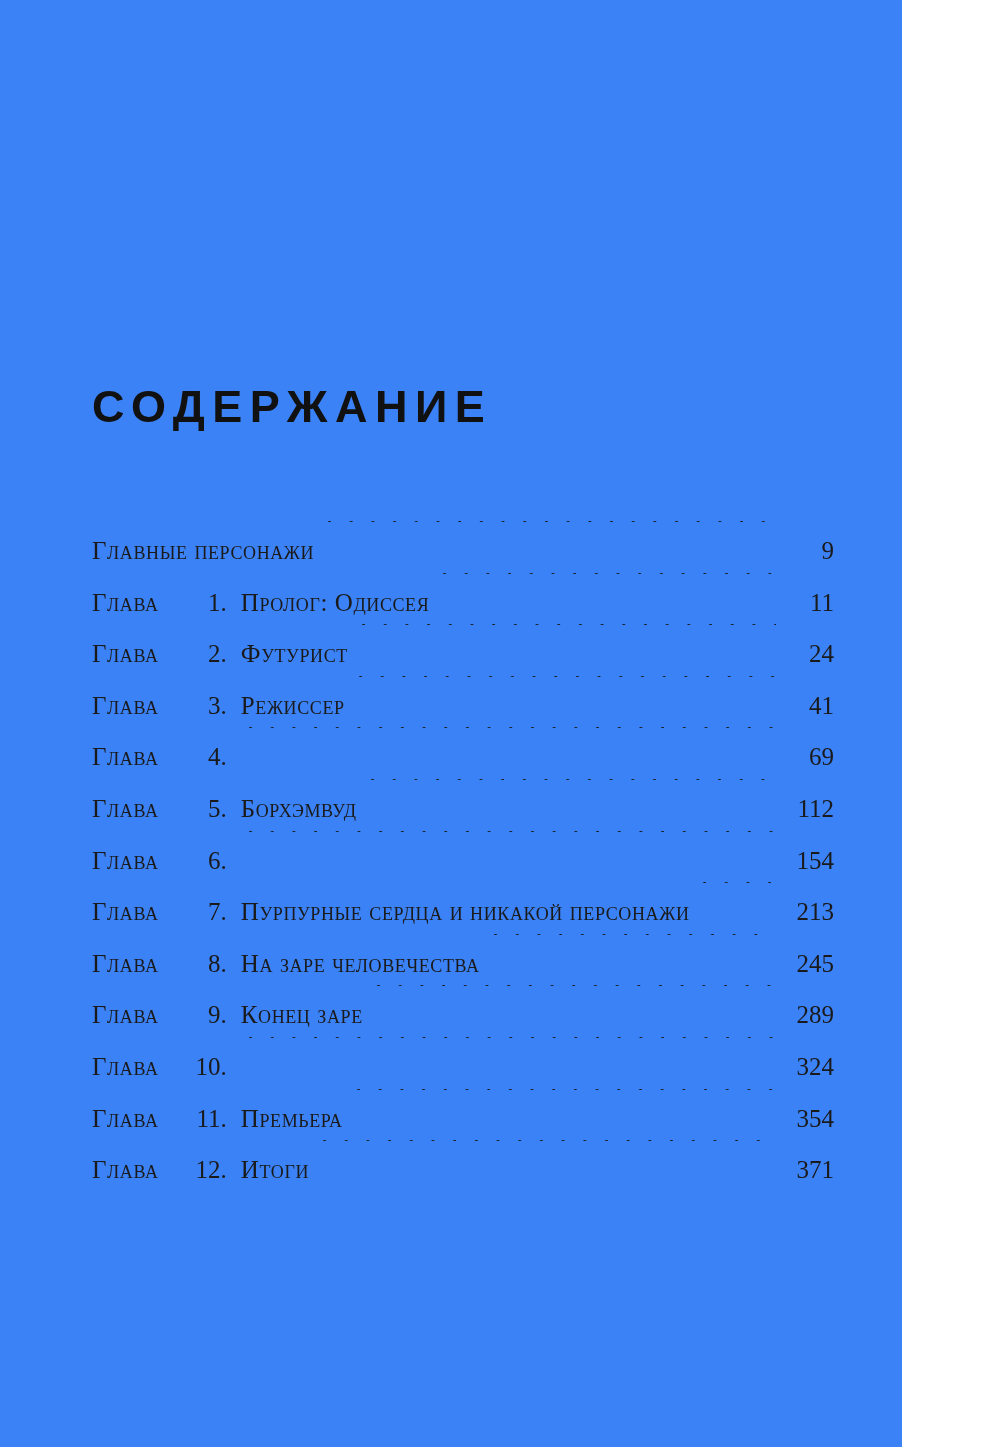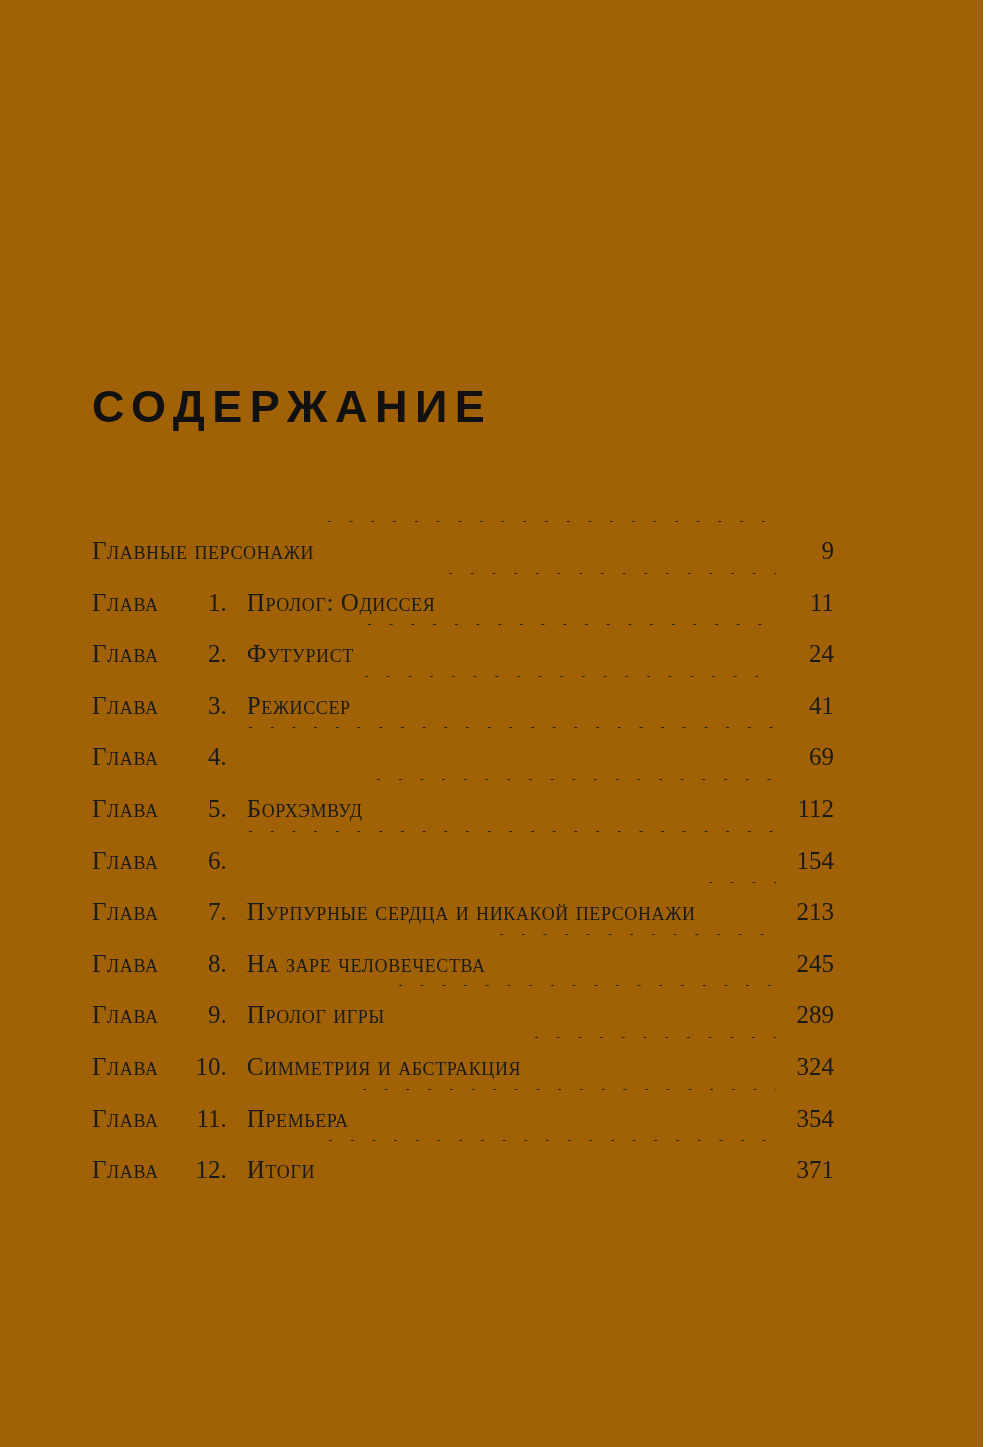--- a/index.html
+++ b/index.html
@@ -9,23 +9,23 @@
     background: #ffffff;
   }
 
   body {
     font-family: "Liberation Serif", "DejaVu Serif", serif;
     color: #000000;
   }
 
   .page {
     position: relative;
-    width: 983px;
+    width: 902px;
     height: 1447px;
-    background: #a16207;
+    background: #3b82f6;
     overflow: hidden;
   }
 
   
   .toc-title {
     position: absolute;
     left: 92px;
     top: 352px;
     font-family: "Liberation Sans", "DejaVu Sans", sans-serif;
     font-weight: 700;
@@ -72,21 +72,21 @@
   }
 
   .entry-num-dot {
     font-variant: normal;
     margin-right: 8px;
   }
 
   .entry-title {
     font-variant: small-caps;
     letter-spacing: 0.6px;
-    margin-left: 12px;
+    margin-left: 6px;
   }
 
   
   .toc-entry.no-number .entry-label {
     margin-right: 0;
   }
 
   
   .entry-leader {
     flex: 1 1 auto;
@@ -192,29 +192,28 @@
         <span class="entry-num">8</span>
         <span class="entry-num-dot">.</span>
         <span class="entry-title">На заре человечества</span>
         <span class="entry-leader"></span>
         <span class="entry-page">245</span>
       </div>
       <div class="toc-entry">
         <span class="entry-label">Глава</span>
         <span class="entry-num">9</span>
         <span class="entry-num-dot">.</span>
-        <span class="entry-title">Пролог игры</span>
+        <span class="entry-title">Конец заре</span>
         <span class="entry-leader"></span>
         <span class="entry-page">289</span>
       </div>
       <div class="toc-entry">
         <span class="entry-label">Глава</span>
         <span class="entry-num">10</span>
         <span class="entry-num-dot">.</span>
-        <span class="entry-title">Симметрия и абстракция</span>
         <span class="entry-leader"></span>
         <span class="entry-page">324</span>
       </div>
       <div class="toc-entry">
         <span class="entry-label">Глава</span>
         <span class="entry-num">11</span>
         <span class="entry-num-dot">.</span>
         <span class="entry-title">Премьера</span>
         <span class="entry-leader"></span>
         <span class="entry-page">354</span>

